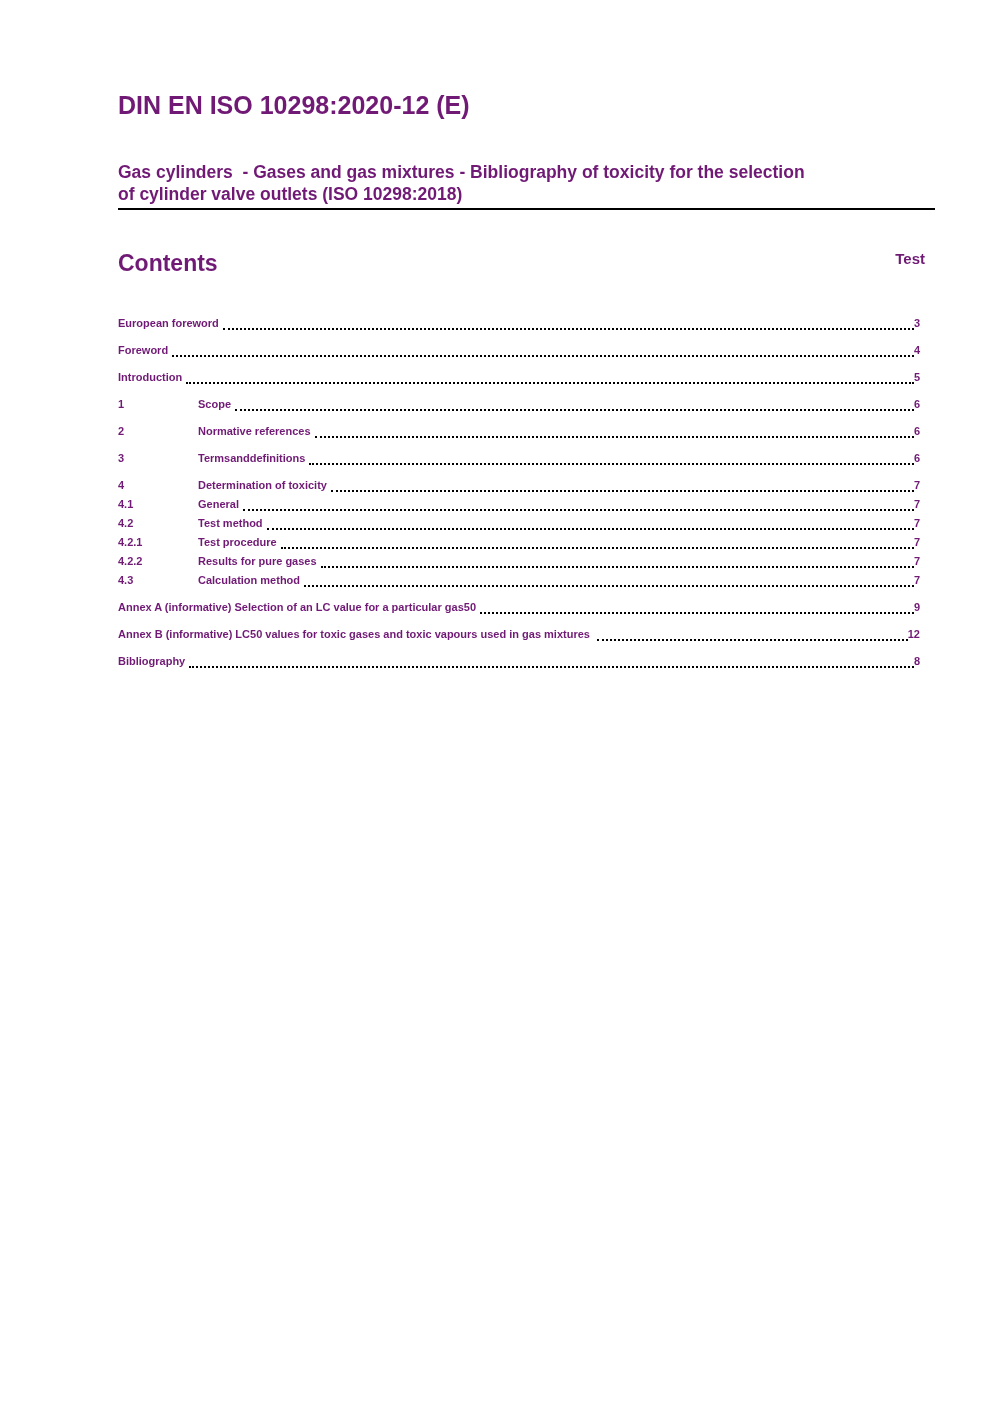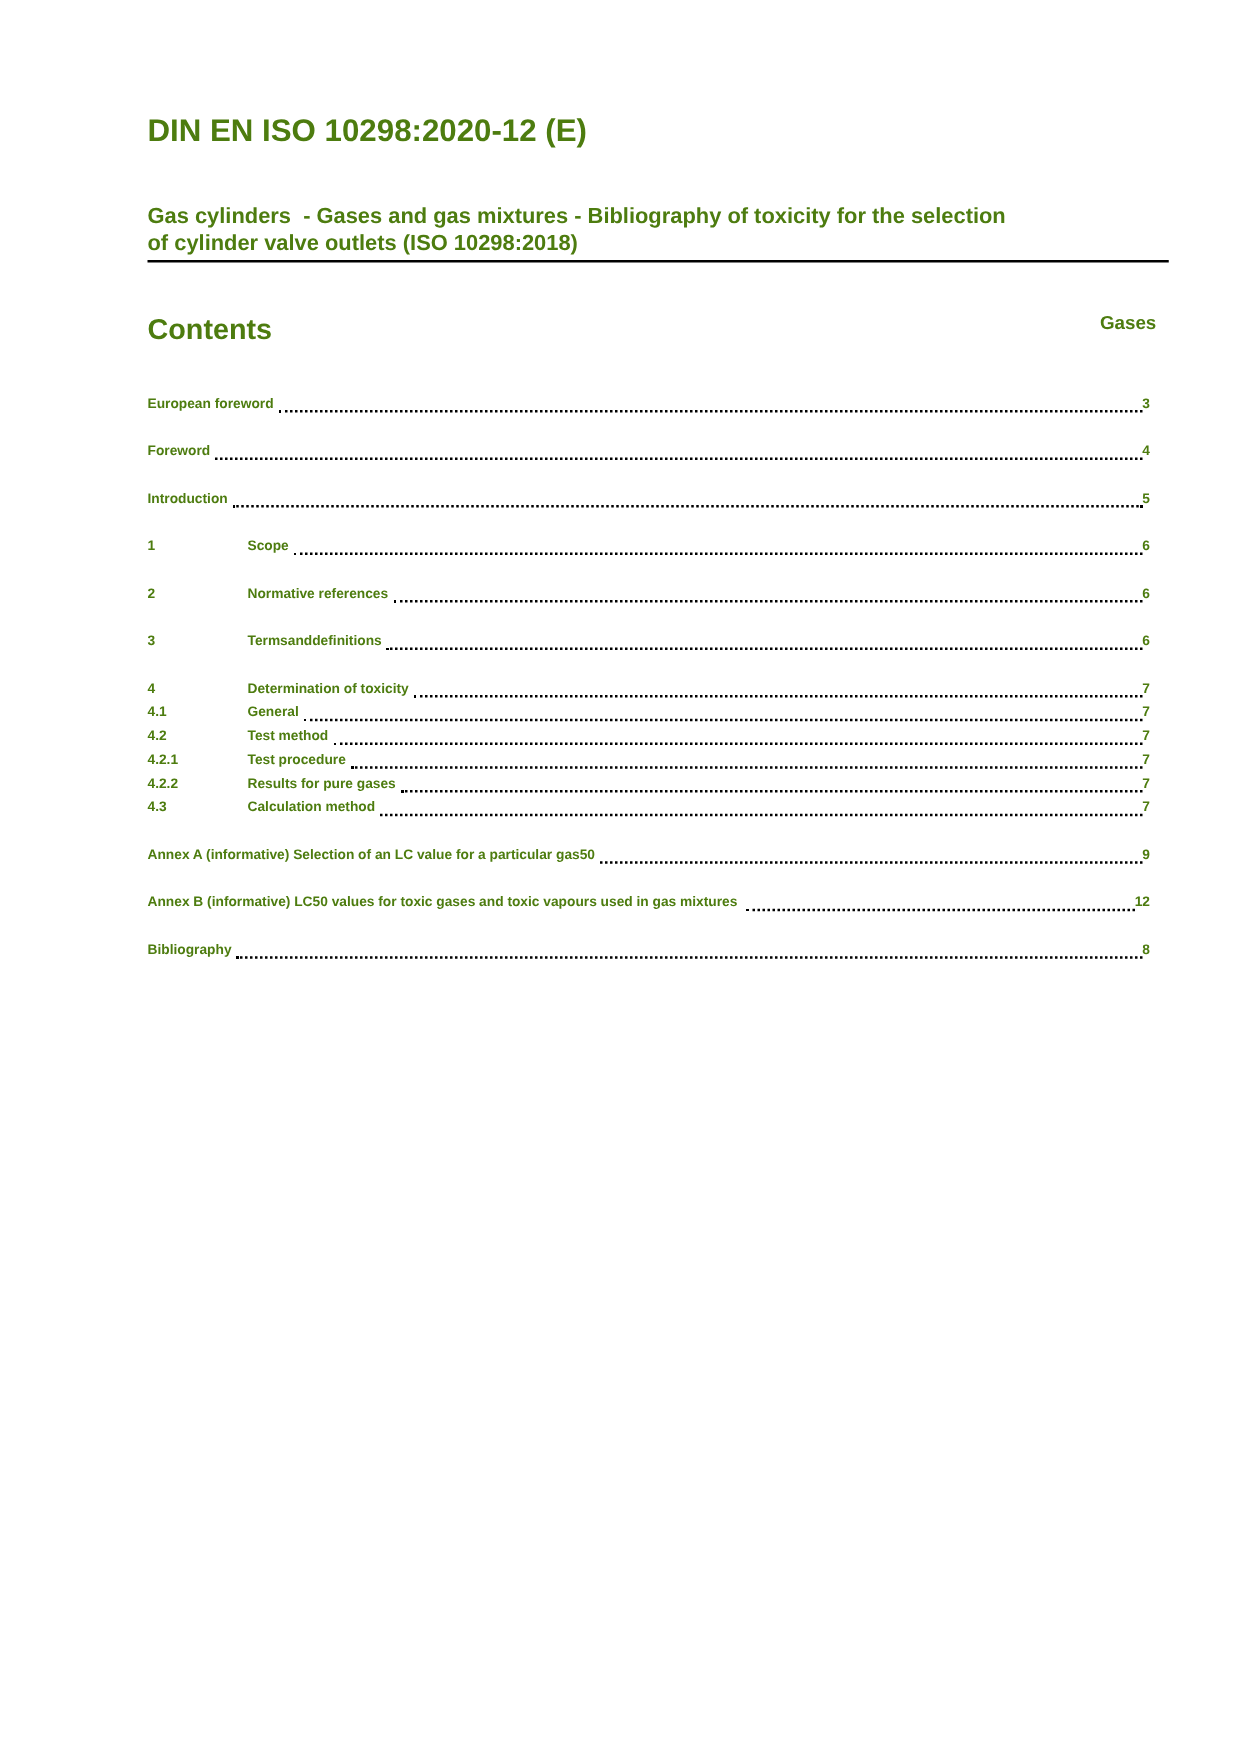--- a/index.html
+++ b/index.html
@@ -5,21 +5,21 @@
   html, body {
     margin: 0;
     padding: 0;
     background: #ffffff;
   }
   .page {
     position: relative;
     width: 992px;
     height: 999px;
     background: #ffffff;
-    color: #4d7c0f;
+    color: #701a75;
     font-family: "Liberation Sans", "DejaVu Sans", sans-serif;
     font-weight: bold;
     overflow: hidden;
   }
   .content {
     position: absolute;
     left: 118px;
     top: 0;
     width: 817px;
     height: 100%;
@@ -65,21 +65,21 @@
     left: 0;
     right: 15px;
   }
   .toc-row {
     display: flex;
     align-items: flex-end;
     font-size: 11px;
     line-height: 19px;
   }
   .toc-row.spaced {
-    margin-top: 19px;
+    margin-top: 8px;
   }
   .toc-num {
     flex: none;
     width: 80px;
   }
   .toc-title {
     flex: none;
     white-space: pre;
   }
   .toc-leader {
@@ -106,21 +106,21 @@
 <div class="page">
   <div class="content">
 
     <div class="doc-code">DIN EN ISO 10298:2020-12 (E)</div>
 
     <div class="doc-title">Gas cylinders  - Gases and gas mixtures - Bibliography of toxicity for the selection
 of cylinder valve outlets (ISO 10298:2018)</div>
 
     <div class="contents-row">
       <span class="contents-heading">Contents</span>
-      <span class="page-label">Gases</span>
+      <span class="page-label">Test</span>
     </div>
 
     <div class="toc">
         <div class="toc-row">
 
     <span class="toc-title">European foreword</span>
     <span class="toc-leader"></span>
     <span class="toc-page">3</span>
   </div>
         <div class="toc-row spaced">

